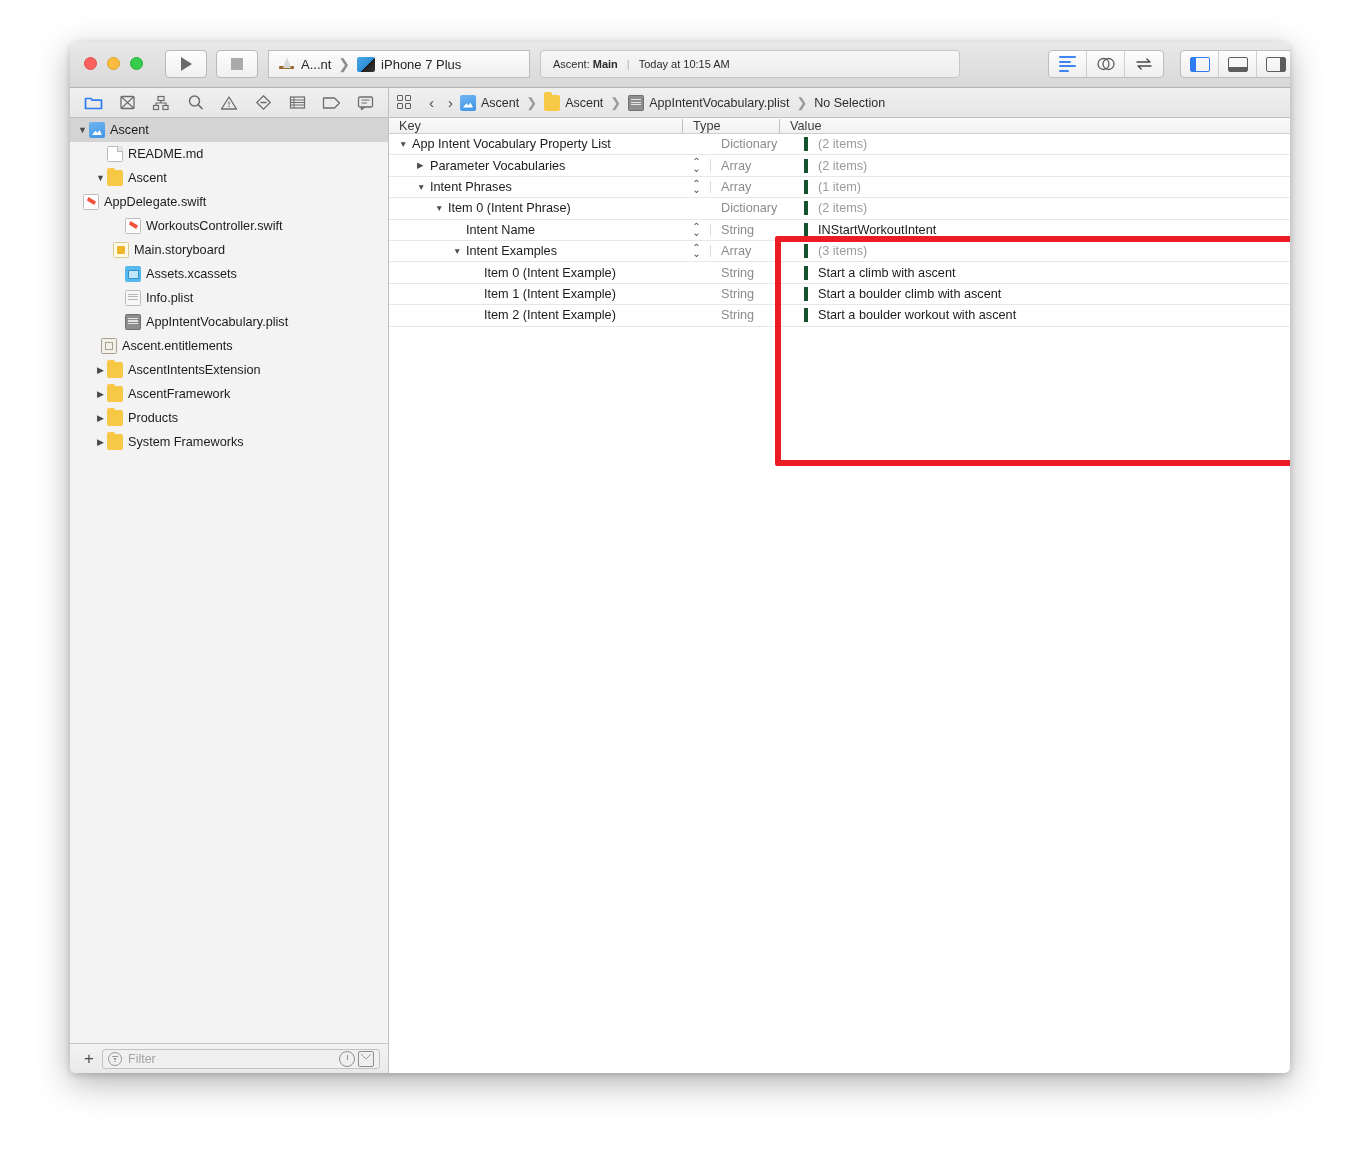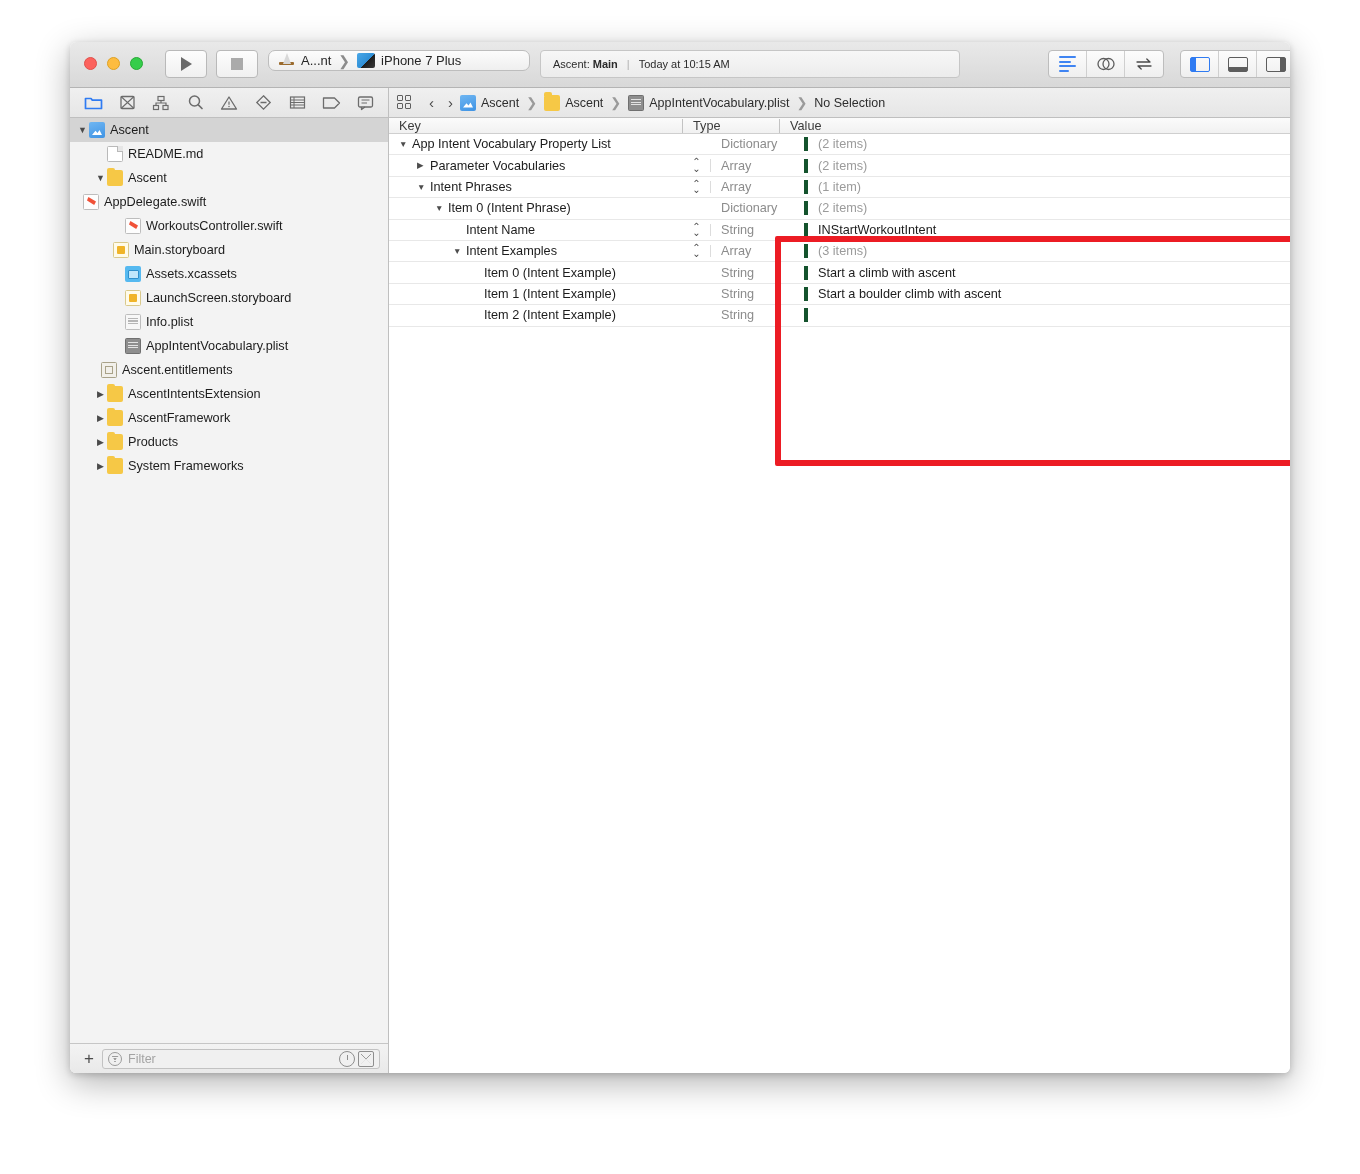--- a/index.html
+++ b/index.html
@@ -49,23 +49,23 @@
   .tri-play {
     width: 0; height: 0;
     border-left: 11px solid #6a6a6a;
     border-top: 7px solid transparent;
     border-bottom: 7px solid transparent;
   }
   .sq-stop { width: 12px; height: 12px; background: #aaaaaa; }
 
   #scheme-box {
     position: absolute; left: 198px; top: 8px;
-    height: 21px; width: 262px;
+    height: 28px; width: 262px;
     background: linear-gradient(to bottom,#fcfcfc,#efefef);
-    border: 1px solid #bdbdbd; border-radius: 7px;
+    border: 1px solid #bdbdbd; border-radius: 0;
     display: flex; align-items: center; padding: 0 9px;
     font-size: 13px; color: #262626;
   }
   .scheme-sep { color: #8c8c8c; margin: 0 7px; font-size: 14px; }
 
   .icn-xcode {
     width: 17px; height: 17px; margin-right: 6px;
     position: relative; flex: 0 0 auto;
   }
   .icn-xcode::before {
@@ -501,25 +501,20 @@
             <span class="gi gi-story"></span>
             <span>Main.storyboard</span>
           </div>
           <div class="row" style="padding-left: 42px;">
             <span class="disc empty">·</span>
             <span class="gi gi-xcassets"></span>
             <span>Assets.xcassets</span>
           </div>
           <div class="row" style="padding-left: 42px;">
             <span class="disc empty">·</span>
-            <span class="gi gi-story"></span>
-            <span>LaunchScreen.storyboard</span>
-          </div>
-          <div class="row" style="padding-left: 42px;">
-            <span class="disc empty">·</span>
             <span class="gi gi-plist-light"></span>
             <span>Info.plist</span>
           </div>
           <div class="row" style="padding-left: 42px;">
             <span class="disc empty">·</span>
             <span class="gi gi-plist-dark"></span>
             <span>AppIntentVocabulary.plist</span>
           </div>
           <div class="row" style="padding-left: 18px;">
             <span class="disc empty">·</span>
@@ -659,20 +654,21 @@
               <div class="c-type">String</div>
               <div class="c-val val-dark">Start a boulder climb with ascent</div>
             </div>
             <div class="p-row">
               <div class="c-key" style="padding-left: 82px;">
                 <span class="tri none">·</span>
                 <span class="key-label">Item 2 (Intent Example)</span>
               </div>
               <div class="c-step"></div>
               <div class="c-type">String</div>
+              <div class="c-val val-dark">Start a boulder workout with ascent</div>
             </div>
           </div>
       </div>
       <div id="hilite" style="border-color: rgb(236, 28, 36);"></div>
     </div>
 
   </div>
 </div>
 
 </body></html>

